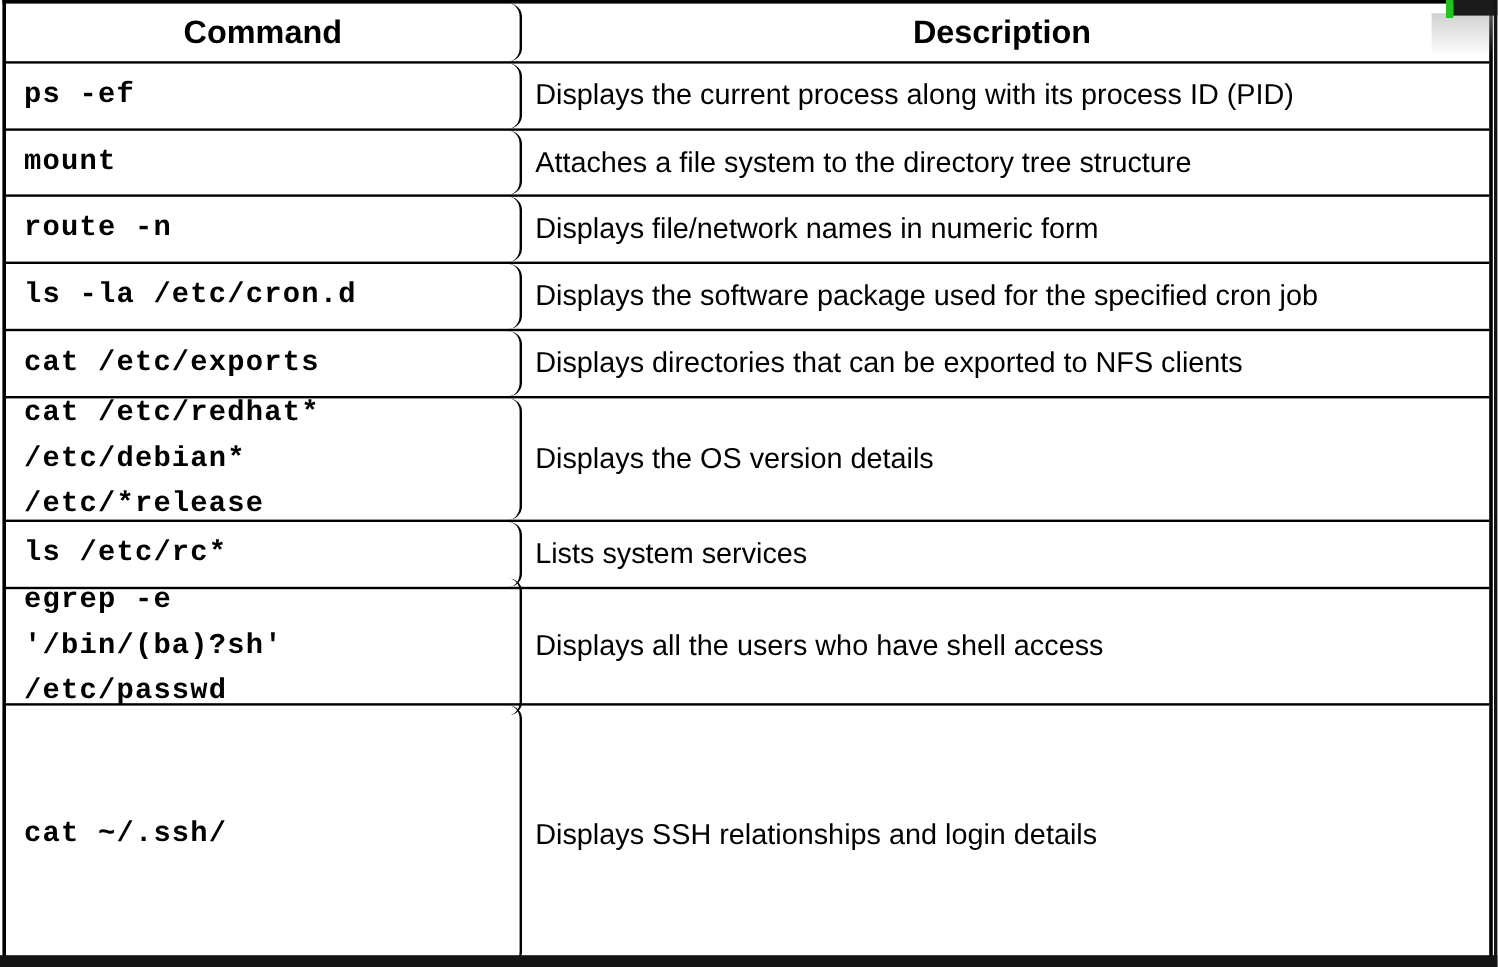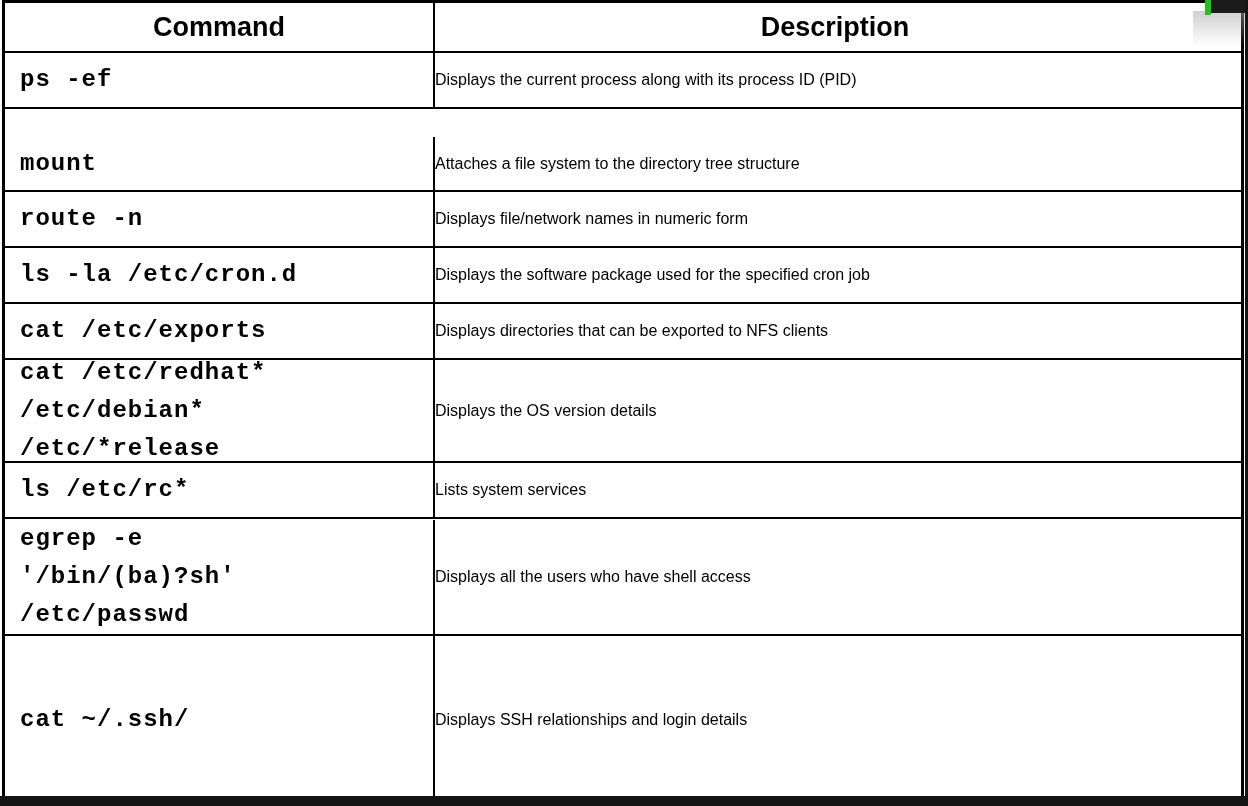--- a/index.html
+++ b/index.html
@@ -31,47 +31,49 @@
     background: #fff;
   }
   .row {
     display: flex;
     border-bottom: 2px solid #000;
     box-sizing: border-box;
     flex: 0 0 auto;
   }
   .row.h-head  { height: 50px; }
   .row.h56 { height: 56px; }
-  .row.h55 { height: 55px; margin-top: 28px; }
+  .row.h55 { height: 55px; }
   .row.h115 { height: 103px; }
-  .row.h119 { height: 117px; align-items: center; }
+  .row.h119 { height: 97px; align-items: center; }
   .row.last { flex: 1 1 auto; border-bottom: none; }
 
   .cell {
     display: flex;
     align-items: center;
     box-sizing: border-box;
     overflow: hidden;
+    border-radius: 11px;
   }
   .cell.cmd {
     width: 430px;
     flex: 0 0 430px;
     border-right: 2px solid #000;
     padding-left: 15px;
     font-family: "Liberation Mono", "DejaVu Sans Mono", monospace;
     font-weight: bold;
     font-size: 24px;
     line-height: 38px;
     letter-spacing: 1px;
     white-space: pre-line;
   }
   .cell.desc {
     flex: 1 1 auto;
+    padding-left: 11px;
     padding-right: 6px;
-    font-size: 16px;
+    font-size: 24px;
     line-height: 28px;
   }
   .row.h-head .cell {
     justify-content: center;
     padding-left: 0;
     font-family: "Liberation Sans", sans-serif;
     font-weight: bold;
     font-size: 27px;
     letter-spacing: 0;
     white-space: nowrap;

